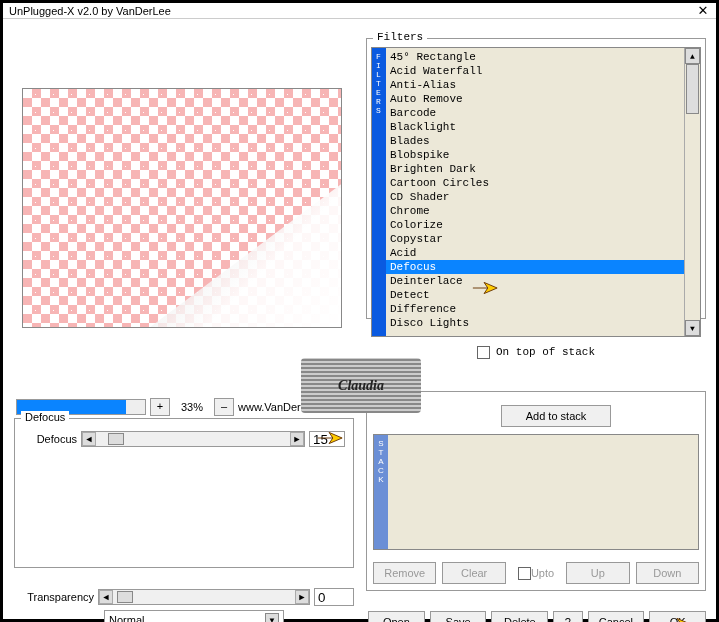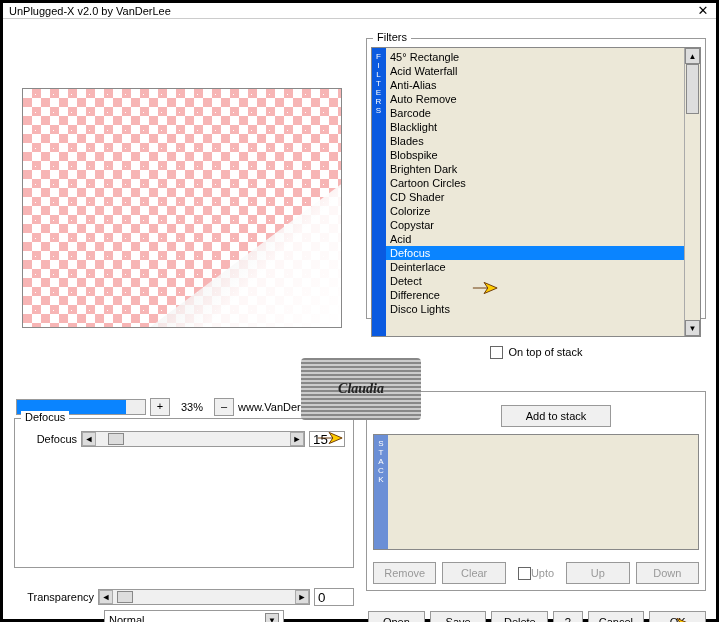--- a/index.html
+++ b/index.html
@@ -35,38 +35,38 @@
 .pointer { position: absolute; width: 28px; height: 20px; z-index: 10; }
 .pointer svg { width: 100%; height: 100%; }
 
 .bottom-left { position: absolute; left: 8px; top: 560px; width: 340px; }
 .trans-row { display: flex; align-items: center; gap: 4px; margin-bottom: 4px; }
 .trans-row .lbl { width: 80px; text-align: right; }
 .trans-input { width: 40px; height: 18px; border: 1px solid #999; padding: 1px 3px; }
 .combo { margin-left: 90px; width: 180px; height: 20px; border: 1px solid #999; background: #fff; display: flex; align-items: center; padding: 0 4px; justify-content: space-between; }
 .combo .dd { width: 14px; height: 14px; background: #ddd; border: 1px solid #888; display: flex; align-items: center; justify-content: center; font-size: 8px; }
 
-.filters-group { position: absolute; left: 360px; top: 10px; width: 340px; height: 281px; border: 1px solid #999; }
+.filters-group { position: absolute; left: 360px; top: 10px; width: 340px; height: 281px; border: 1px solid #999; font-family: Liberation Mono, monospace; }
 .filters-group .legend { position: absolute; top: -8px; left: 6px; background: #fff; padding: 0 4px; }
 .filter-list { position: absolute; left: 4px; top: 8px; right: 4px; height: 290px; border: 1px solid #888; background: #ece8d8; display: flex; }
 .filter-sidebar { width: 14px; background: #0a5ae0; color: #fff; font-size: 8px; display: flex; flex-direction: column; align-items: center; padding-top: 4px; letter-spacing: 1px; }
 .filter-items { flex: 1; overflow: hidden; padding: 2px 0; font-size: 11px; line-height: 14px; }
 .filter-items div { padding: 0 4px; white-space: nowrap; }
 .filter-items .sel { background: #0a84ff; color: #fff; }
 .vscroll { width: 16px; background: #ece8d8; border-left: 1px solid #aaa; display: flex; flex-direction: column; }
 .vscroll .arrow { height: 16px; background: #ddd; border: 1px solid #888; display: flex; align-items: center; justify-content: center; font-size: 8px; }
 .vscroll .track { flex: 1; position: relative; }
 .vscroll .thumb { position: absolute; top: 0; left: 1px; right: 1px; height: 50px; background: #ddd; border: 1px solid #888; }
 
 .ontop-row { position: absolute; left: 4px; right: 4px; top: 302px; height: 22px; display: flex; align-items: center; justify-content: center; gap: 6px; }
 .checkbox { width: 13px; height: 13px; border: 1px solid #666; background: #fff; }
 
 .addstack-btn { position: absolute; left: 495px; top: 377px; width: 110px; height: 22px; border: 1px solid #999; background: #f0f0f0; text-align: center; line-height: 20px; }
 
-.watermark { position: absolute; left: 295px; top: 330px; width: 120px; height: 62px; z-index: 20; background: repeating-linear-gradient(0deg, #888 0, #888 2px, #ccc 2px, #ccc 4px); border-radius: 4px; display: flex; align-items: center; justify-content: center; font-style: italic; font-family: Georgia, serif; font-size: 14px; color: #222; font-weight: bold; }
+.watermark { position: absolute; left: 295px; top: 330px; width: 120px; height: 55px; z-index: 20; background: repeating-linear-gradient(0deg, #888 0, #888 2px, #ccc 2px, #ccc 4px); border-radius: 4px; display: flex; align-items: center; justify-content: center; font-style: italic; font-family: Georgia, serif; font-size: 14px; color: #222; font-weight: bold; }
 
 .stack-group { position: absolute; left: 360px; top: 363px; width: 340px; height: 200px; border: 1px solid #999; }
 .stack-list { position: absolute; left: 6px; top: 42px; right: 6px; height: 116px; border: 1px solid #888; background: #ece8d8; display: flex; }
 .stack-sidebar { width: 14px; background: #6b8fd6; color: #fff; font-size: 8px; display: flex; flex-direction: column; align-items: center; padding-top: 4px; }
 .stack-btns { position: absolute; left: 6px; right: 6px; bottom: 6px; display: flex; gap: 6px; }
 .btn { height: 22px; border: 1px solid #999; background: #f0f0f0; text-align: center; line-height: 20px; flex: 1; font-size: 11px; }
 .btn.disabled { color: #999; }
 .upto-box { display: flex; align-items: center; padding: 0 6px; }
 
 .bottom-btns { position: absolute; left: 362px; top: 583px; width: 338px; display: flex; gap: 5px; }
@@ -146,20 +146,21 @@
             <div>Acid Waterfall</div>
             <div>Anti-Alias</div>
             <div>Auto Remove</div>
             <div>Barcode</div>
             <div>Blacklight</div>
             <div>Blades</div>
             <div>Blobspike</div>
             <div>Brighten Dark</div>
             <div>Cartoon Circles</div>
             <div>CD Shader</div>
+            <div>Chrome</div>
             <div>Colorize</div>
             <div>Copystar</div>
             <div>Acid</div>
             <div class="sel">Defocus</div>
             <div>Deinterlace</div>
             <div>Detect</div>
             <div>Difference</div>
             <div>Disco Lights</div>
           </div>
         <div class="vscroll">

